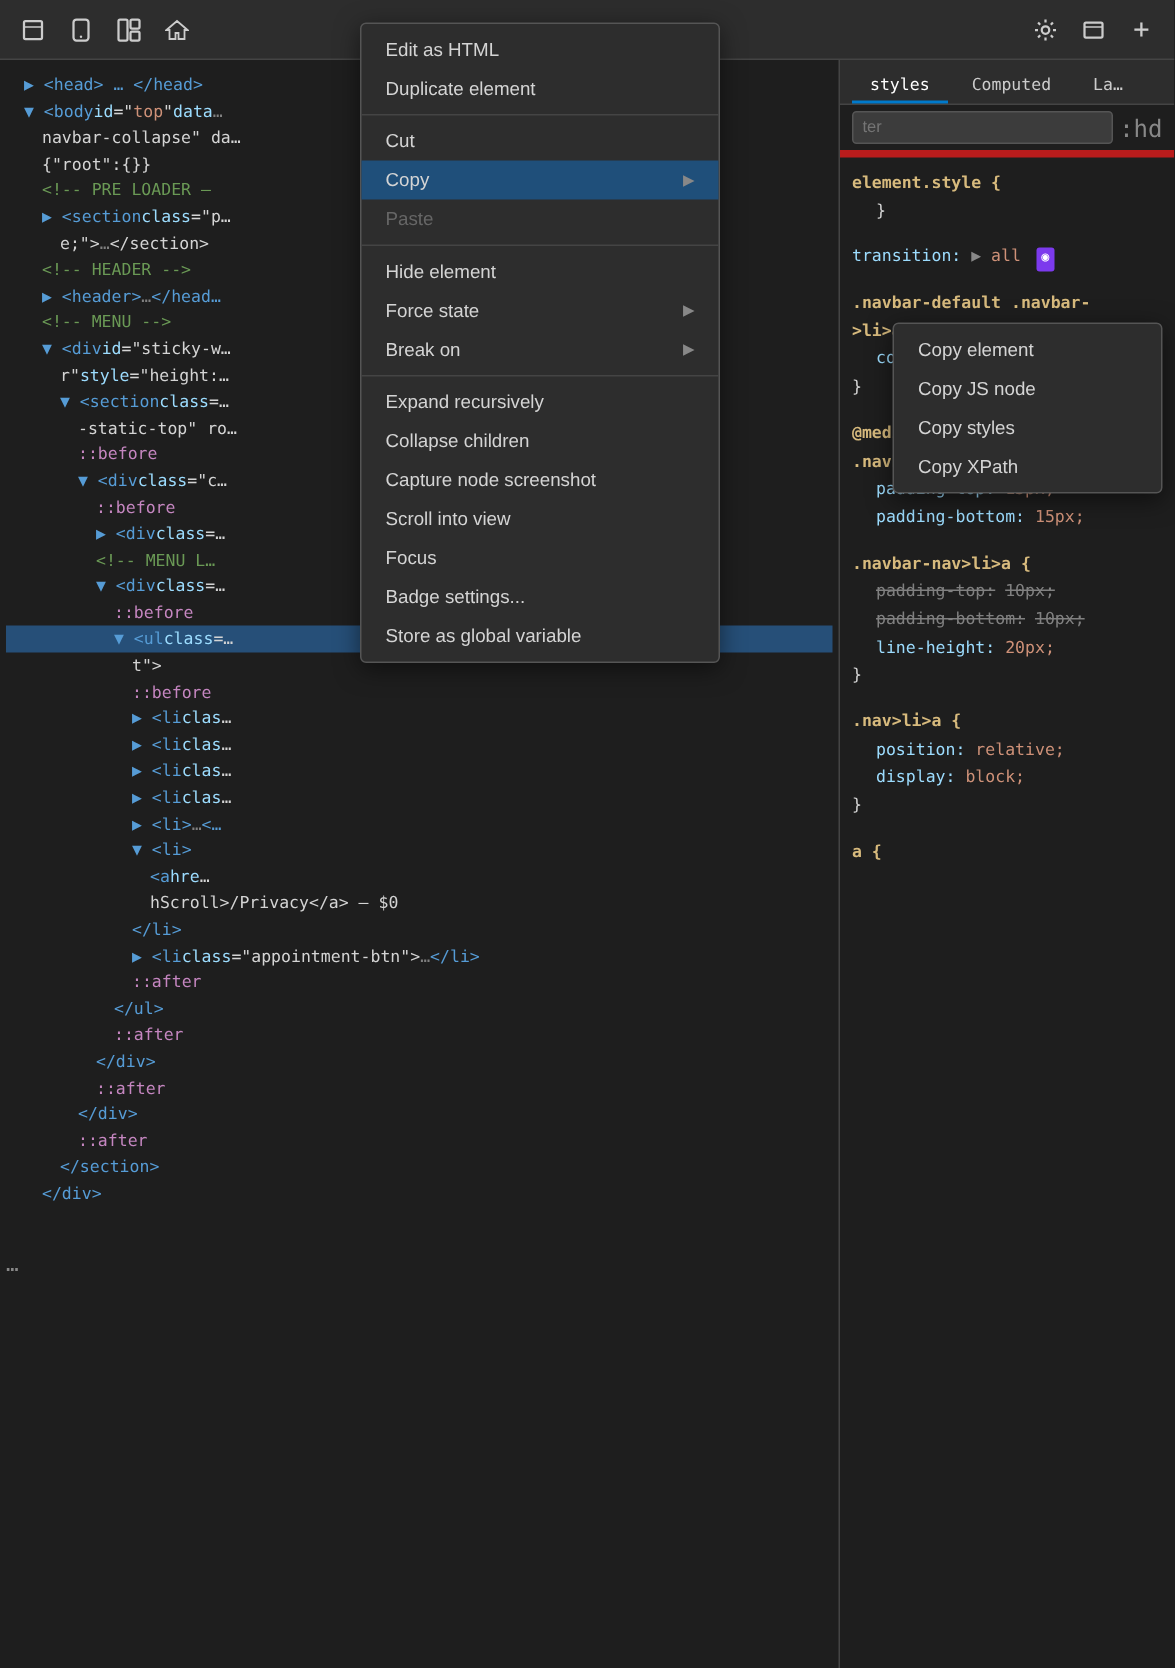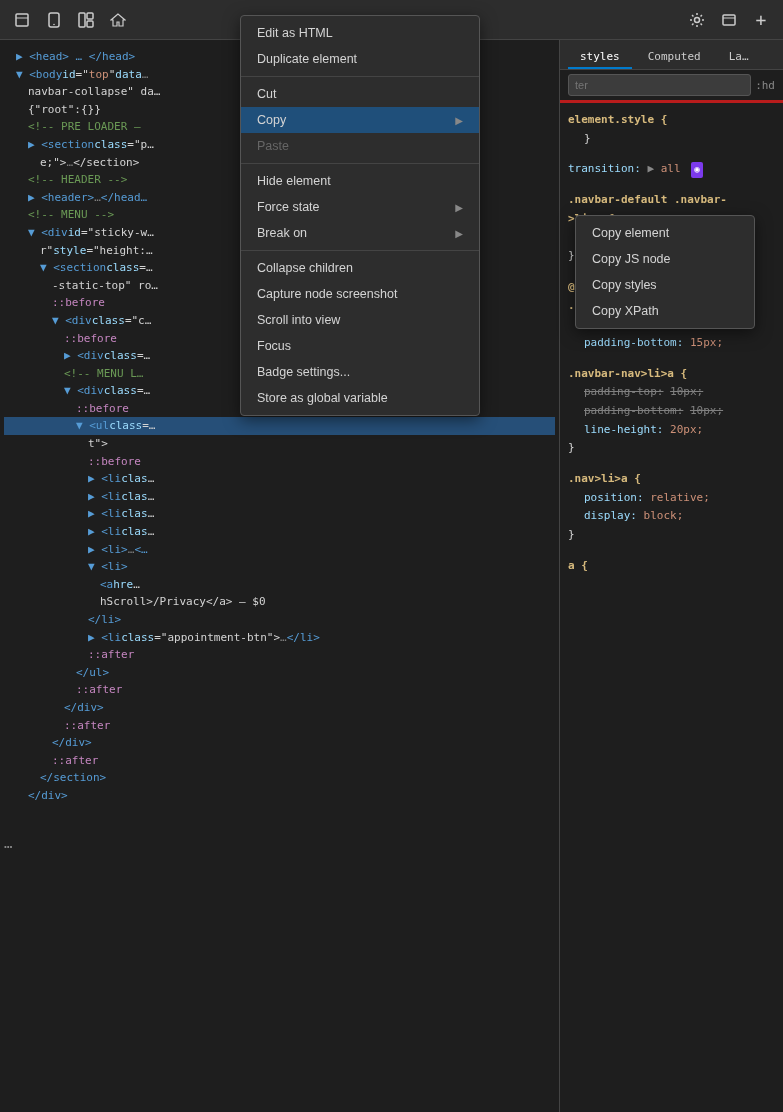--- a/index.html
+++ b/index.html
@@ -113,38 +113,38 @@
     }
     .styles-tab.active {
       border-bottom: 2px solid #007acc;
       color: #fff;
     }
 
     .styles-toolbar {
       display: flex;
       align-items: center;
       padding: 4px 8px;
-      border-bottom: 3px solid #b91c1c;
+      border-bottom: 5px solid #b91c1c;
       gap: 4px;
     }
 
     .filter-input {
       flex: 1;
       background: #3c3c3c;
       border: 1px solid #555;
       border-radius: 3px;
       color: #d4d4d4;
       padding: 2px 6px;
       font-size: 11px;
       height: 22px;
     }
 
     .hd-badge {
       color: #888;
-      font-size: 11px;
+      font-size: 16px;
     }
 
     .styles-content {
       flex: 1;
       overflow-y: auto;
       padding: 8px;
       font-size: 11px;
       line-height: 1.7;
     }
 
@@ -234,20 +234,21 @@
     
     .submenu {
       position: absolute;
       background: #2d2d2d;
       border: 1px solid #555;
       border-radius: 4px;
       box-shadow: 0 4px 16px rgba(0,0,0,0.5);
       min-width: 180px;
       z-index: 300;
       padding: 4px 0;
+      margin-left: 20px;
     }
 
     .submenu-item {
       display: flex;
       align-items: center;
       padding: 6px 16px;
       color: #d4d4d4;
       cursor: pointer;
       font-size: 12.5px;
       white-space: nowrap;
@@ -634,20 +635,23 @@
       <span class="submenu-arrow">▶</span>
     </div>
     <div class="context-menu-item">
       <span>Break on</span>
       <span class="submenu-arrow">▶</span>
     </div>
 
     <div class="context-menu-separator"></div>
 
     <div class="context-menu-item">
+      <span>Expand recursively</span>
+    </div>
+    <div class="context-menu-item">
       <span>Collapse children</span>
     </div>
     <div class="context-menu-item">
       <span>Capture node screenshot</span>
     </div>
     <div class="context-menu-item">
       <span>Scroll into view</span>
     </div>
     <div class="context-menu-item">
       <span>Focus</span>

